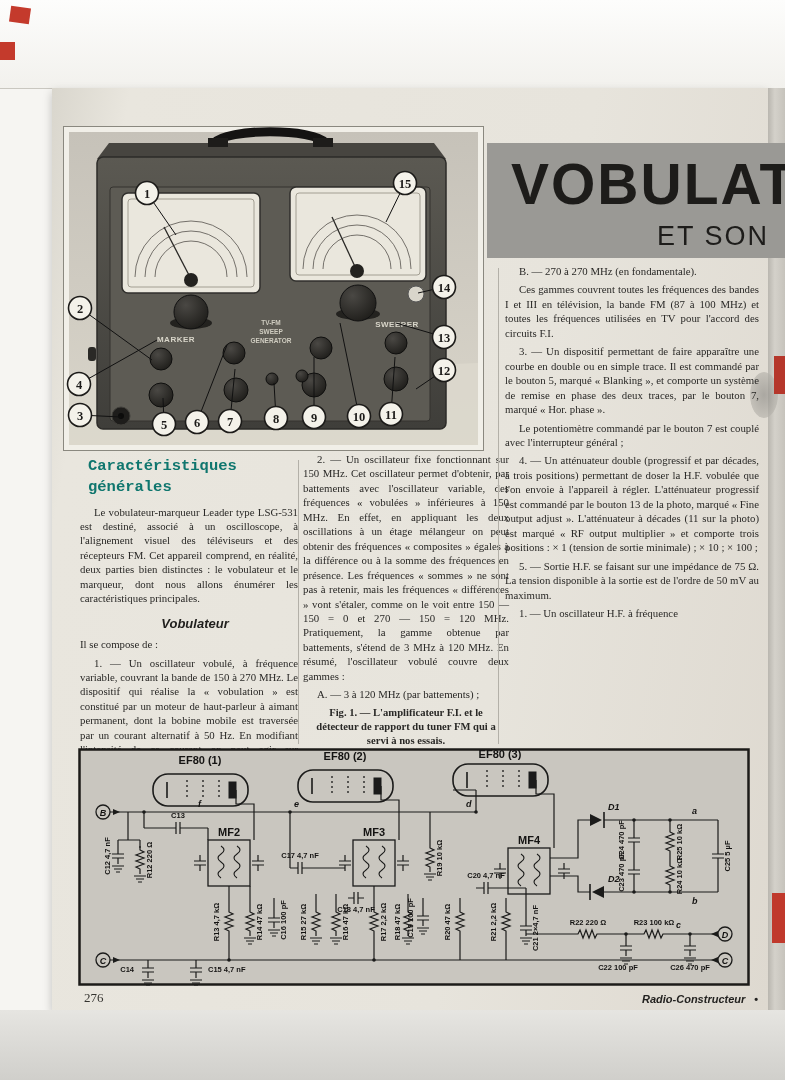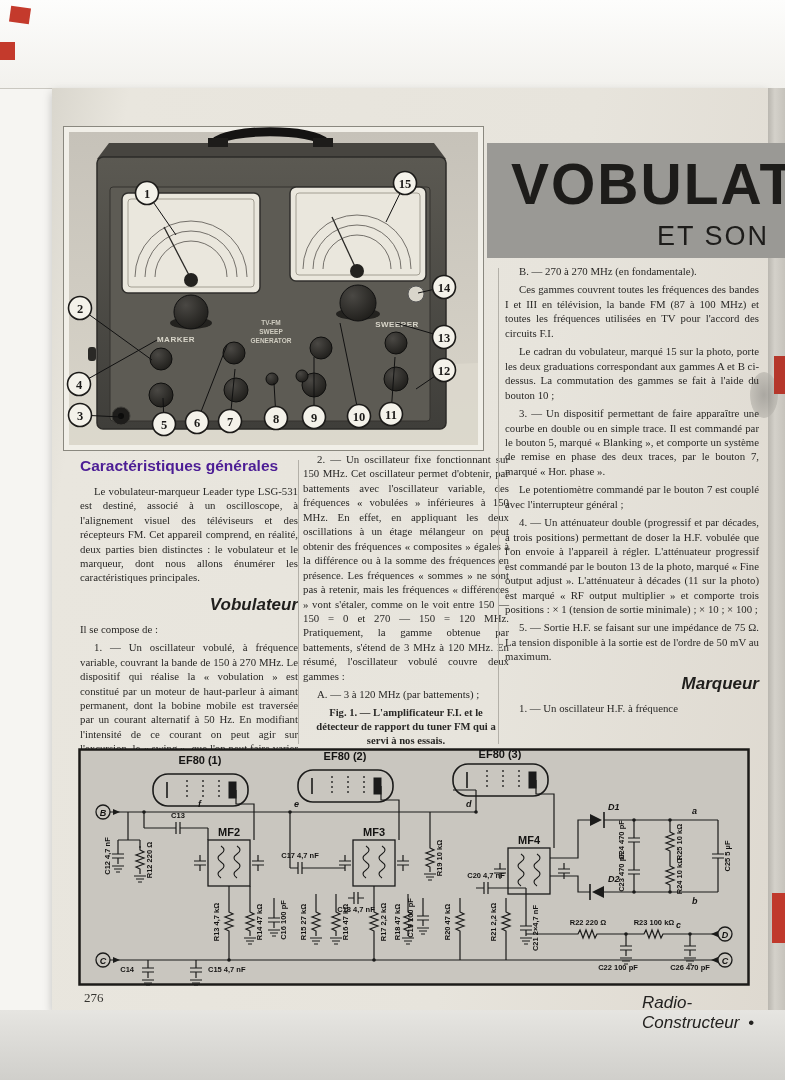--- a/index.html
+++ b/index.html
@@ -34,36 +34,36 @@
               letter-spacing:2px;color:#1d1c1a;}
   .title-sub{position:absolute;left:170px;top:78px;white-space:nowrap;
              font-family:"Liberation Sans",sans-serif;font-weight:400;font-size:27px;
              letter-spacing:2px;color:#1d1c1a;}
 
   .col{position:absolute;color:#292826;font-size:10.8px;line-height:1.34;text-align:justify;}
   .col p{margin:0 0 4px 0;text-indent:14px;}
   .col-left{left:80px;top:456px;width:218px;}
   .col-mid{left:303px;top:452px;width:206px;}
   .col-right{left:505px;top:264px;width:254px;}
-  .heading-main{font-family:Liberation Sans, sans-serif;font-weight:700;font-size:15.5px;
-                margin:0 0 7px 0;color:#4c1d95;text-align:left;}
+  .heading-main{font-family:Liberation Mono, monospace;font-weight:700;font-size:15.5px;
+                margin:0 0 7px 8px;color:#0f766e;text-align:left;}
   .subheading{font-family:"Liberation Sans",sans-serif;font-style:italic;font-weight:700;
-              font-size:17px;margin:9px 0 5px 12px;color:#201f1d;text-align:right;}
+              font-size:13px;margin:9px 0 5px 12px;color:#201f1d;text-align:center;}
   .no-indent{text-indent:0 !important;}
   .fig-caption{font-family:"Liberation Serif",serif;font-weight:700;font-size:10.6px;
                text-align:center;margin-top:12px;padding:0 8px;text-indent:0 !important;}
   .vrule{position:absolute;width:1px;background:#b3b0a8;}
   .vrule-1{left:298px;top:460px;height:284px;}
   .vrule-2{left:498px;top:268px;height:476px;}
 
   .schematic{position:absolute;left:78px;top:748px;width:672px;height:182px;}
 
   .footer-page{position:absolute;left:84px;top:990px;font-size:13px;color:#34332f;}
   .footer-brand{position:absolute;left:642px;top:993px;font-family:"Liberation Sans",sans-serif;
-                font-style:italic;font-weight:400;font-size:17px;color:#232220;}
+                font-style:italic;font-weight:700;font-size:11px;color:#232220;}
   .footer-bullet{margin-left:9px;font-style:normal;}
 
   svg text{font-family:"Liberation Sans",sans-serif;}
   .sch-label{font-size:7.5px;font-weight:700;fill:#141312;}
   .sch-big{font-size:11px;font-weight:700;fill:#141312;}
   .sch-node{font-size:9px;font-weight:700;font-style:italic;fill:#141312;}
   .panel-text{fill:#d8d5c9;font-size:8px;font-weight:700;letter-spacing:.5px;}
   .panel-text-small{fill:#cfccc0;font-size:6.5px;font-weight:700;}
   .callout-num{font-size:12.5px;font-weight:700;fill:#1c1b19;font-family:"Liberation Serif",serif;}
 </style>
@@ -255,26 +255,24 @@
 
   <div class="col col-mid">
     <p>2. — Un oscillateur fixe fonctionnant sur 150 MHz. Cet oscillateur permet d'obtenir, par battements avec l'oscillateur variable, des fréquences « vobulées » inférieures à 150 MHz. En effet, en appliquant les deux oscillations à un étage mélangeur on peut obtenir des fréquences « composites » égales à la différence ou à la somme des fréquences en présence. Les fréquences « sommes » ne sont pas à retenir, mais les fréquences « différences » vont s'étaler, comme on le voit entre 150 — 150 = 0 et 270 — 150 = 120 MHz. Pratiquement, la gamme obtenue par battements, s'étend de 3 MHz à 120 MHz. En résumé, l'oscillateur vobulé couvre deux gammes :</p>
     <p>A. —   3 à 120 MHz (par battements) ;</p>
     <p class="fig-caption">Fig. 1. — L'amplificateur F.I. et le détecteur de rapport du tuner FM qui a servi à nos essais.</p>
   </div>
 
   <div class="col col-right">
     <p>B. — 270 à 270 MHz (en fondamentale).</p>
     <p>Ces gammes couvrent toutes les fréquences des bandes I et III en télévision, la bande FM (87 à 100 MHz) et toutes les fréquences utilisées en TV pour l'accord des circuits F.I.</p>
-    <p>Le cadran du vobulateur, marqué 15 sur la photo, porte les deux graduations correspondant aux gammes A et B ci-dessus. La commutation des gammes se fait à l'aide du bouton 10 ;</p>
     <p>3. — Un dispositif permettant de faire apparaître une courbe en double ou en simple trace. Il est commandé par le bouton 5, marqué « Blanking », et comporte un système de remise en phase des deux traces, par le bouton 7, marqué « Hor. phase ».</p>
     <p>Le potentiomètre commandé par le bouton 7 est couplé avec l'interrupteur général ;</p>
     <p>4. — Un atténuateur double (progressif et par décades, à trois positions) permettant de doser la H.F. vobulée que l'on envoie à l'appareil à régler. L'atténuateur progressif est commandé par le bouton 13 de la photo, marqué « Fine output adjust ». L'atténuateur à décades (11 sur la photo) est marqué « RF output multiplier » et comporte trois positions : × 1 (tension de sortie minimale) ; × 10 ; × 100 ;</p>
     <p>5. — Sortie H.F. se faisant sur une impédance de 75 Ω. La tension disponible à la sortie est de l'ordre de 50 mV au maximum.</p>
-    <h3 class="subheading">Marqueur</h3>
     <p>1. — Un oscillateur H.F. à fréquence</p>
   </div>
 
   <div class="vrule vrule-1"></div>
   <div class="vrule vrule-2"></div>
 
   <div class="schematic">
     <svg width="672" height="238" viewBox="0 0 672 238" xmlns="http://www.w3.org/2000/svg">
       <defs>
         <g id="gndS" stroke="#1b1b1a" stroke-width="1.2">

